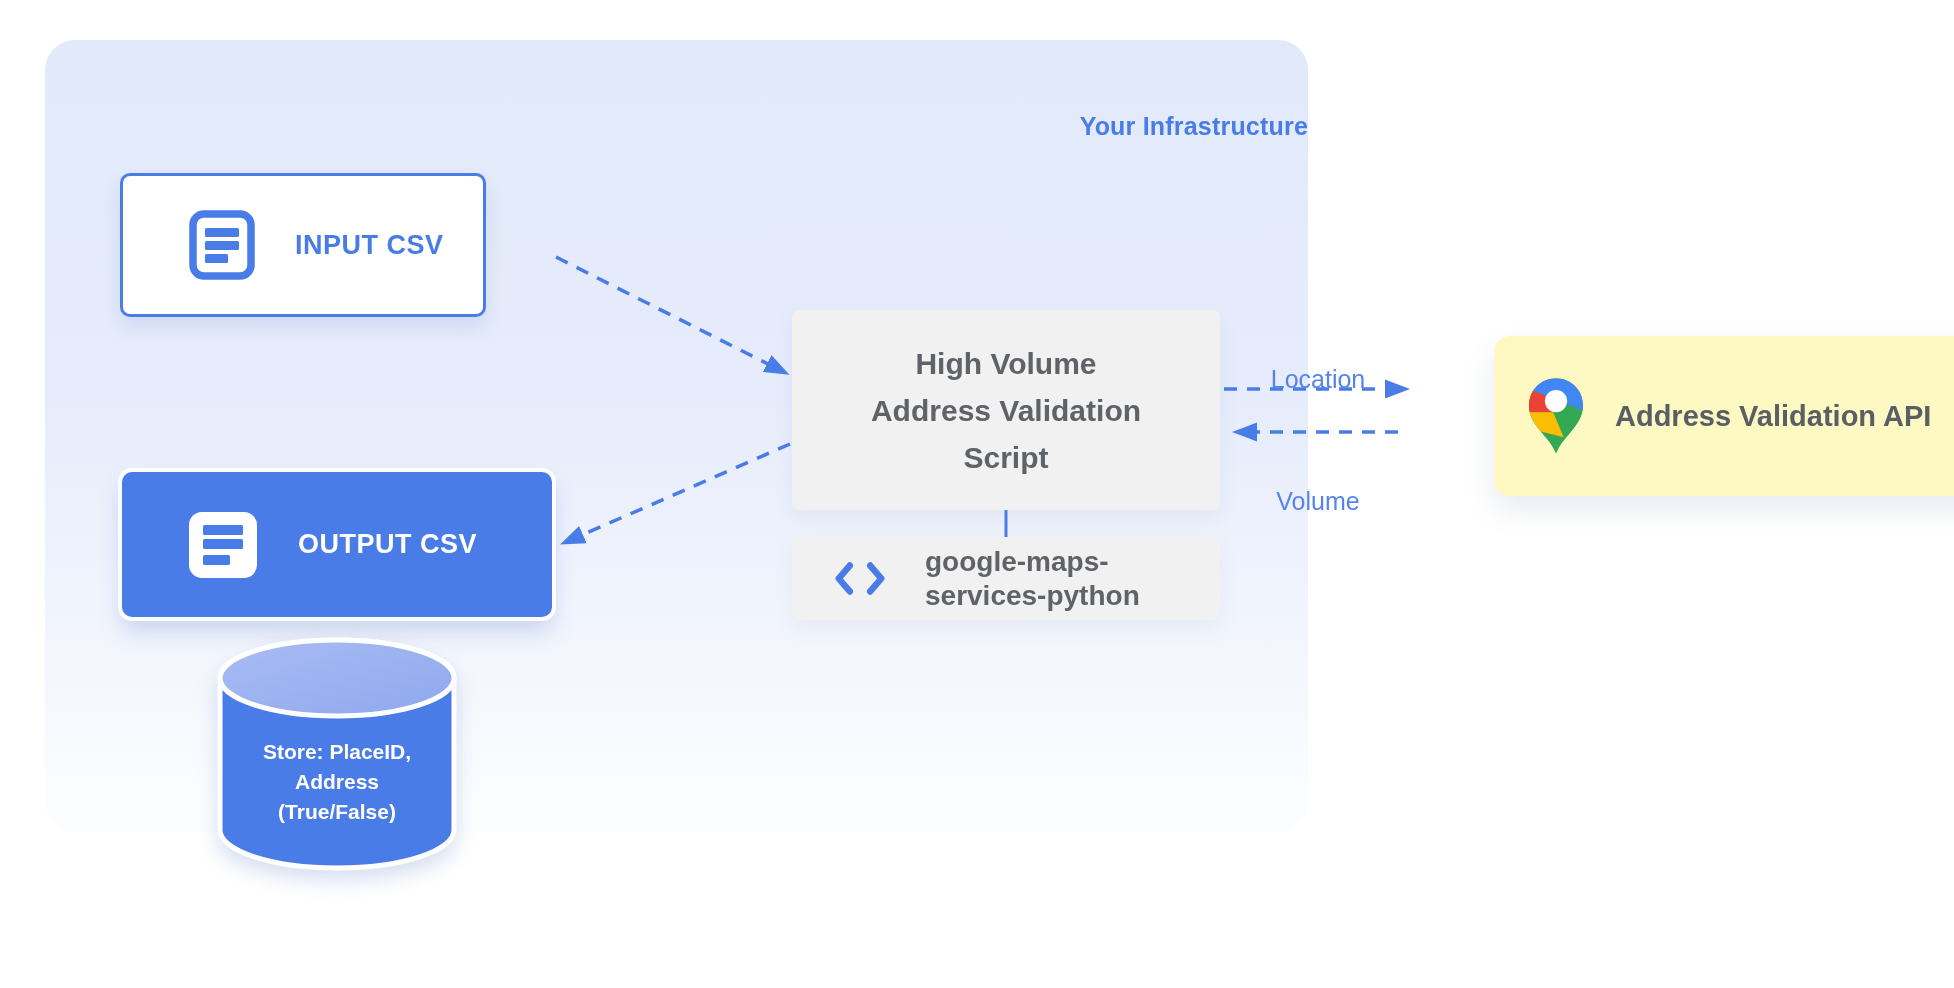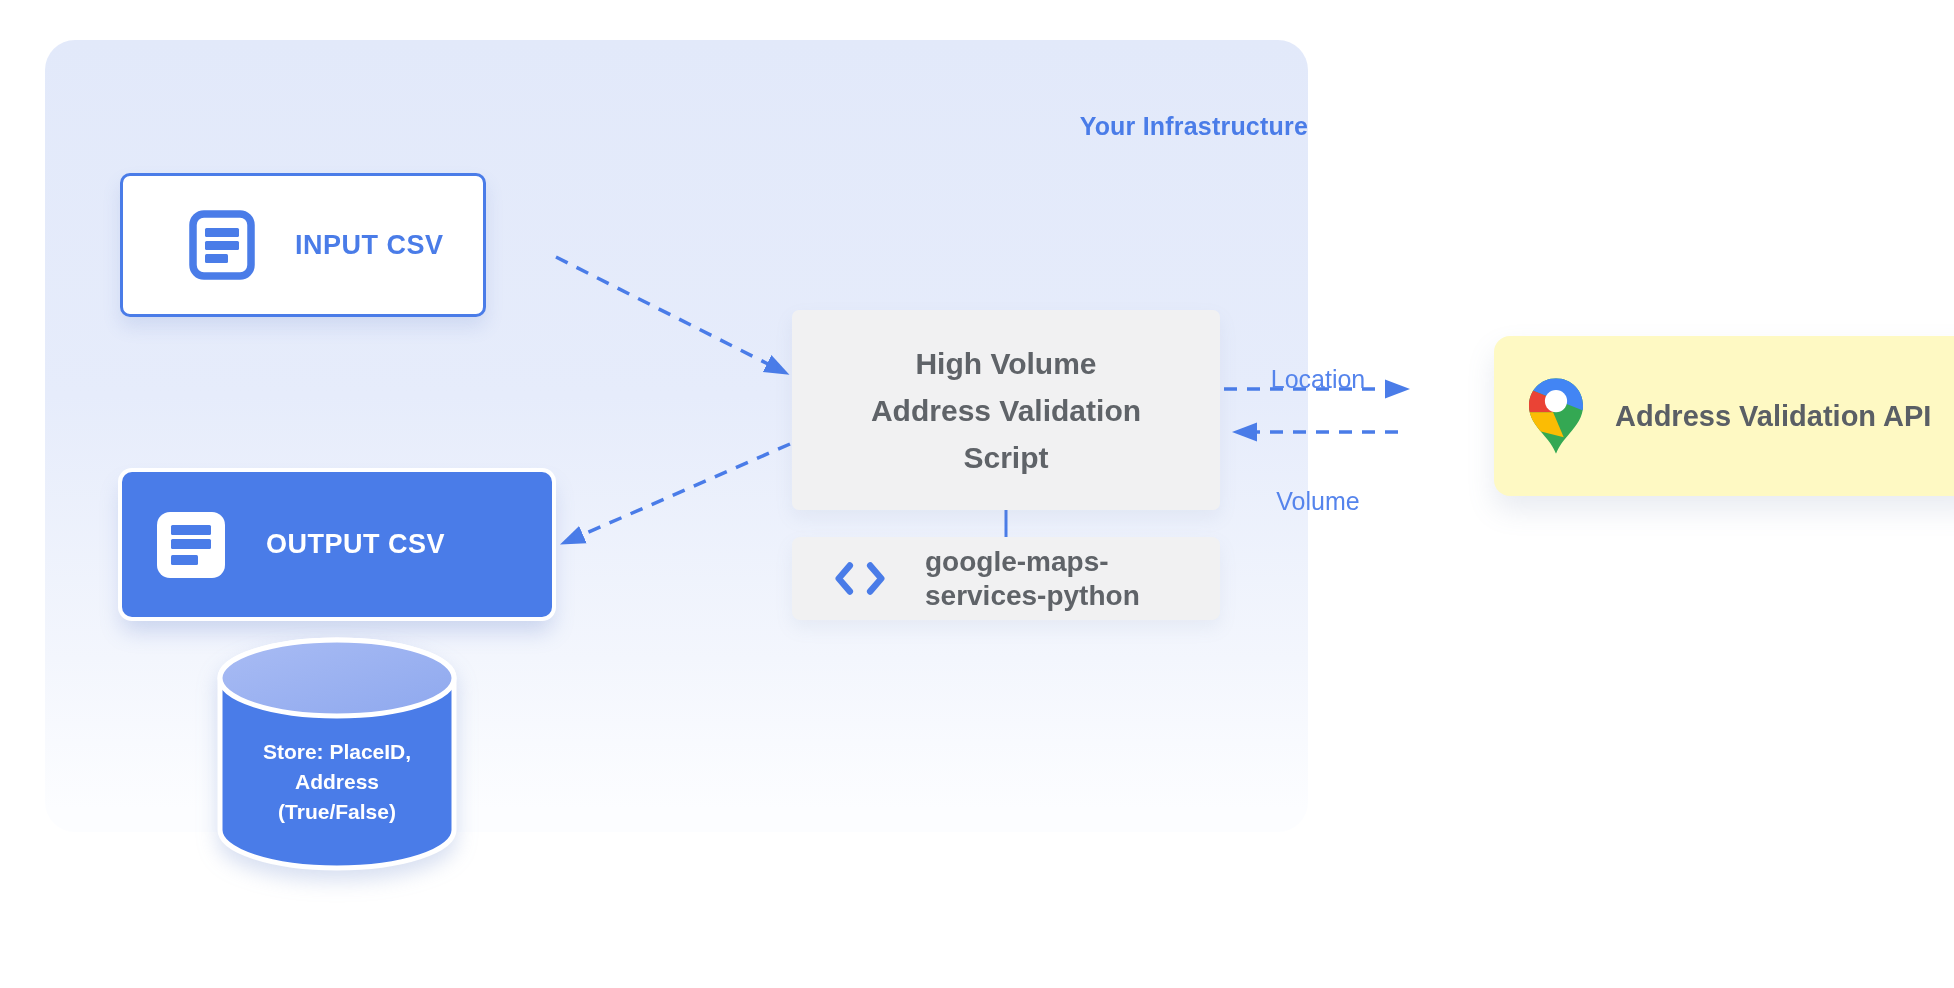--- a/index.html
+++ b/index.html
@@ -35,21 +35,21 @@
   .node-input{
     left:120px;top:173px;width:366px;height:144px;background:#ffffff;
     border:3px solid var(--accent);border-radius:10px;
     padding-left:66px;gap:40px;
     box-shadow:0 10px 18px rgba(96,126,200,.16);
   }
   .node-input .node-label{color:var(--accent);}
   
   .node-output{
     left:122px;top:472px;width:430px;height:145px;background:var(--accent);
-    border-radius:10px;padding-left:34px;gap:40px;
+    border-radius:10px;padding-left:66px;gap:40px;
     box-shadow:0 0 0 4px #ffffff,0 14px 22px rgba(96,126,200,.28);
   }
   .node-output .node-label{color:#ffffff;}
   .node-label{font-size:27px;font-weight:700;letter-spacing:.5px;white-space:nowrap;}
   
   .db-shape{position:absolute;left:212px;top:630px;filter:drop-shadow(0 10px 10px rgba(96,126,200,.25));}
   .db-text{
     position:absolute;left:212px;top:737px;width:250px;text-align:center;
     color:#ffffff;font-size:21px;font-weight:700;line-height:30px;
   }

